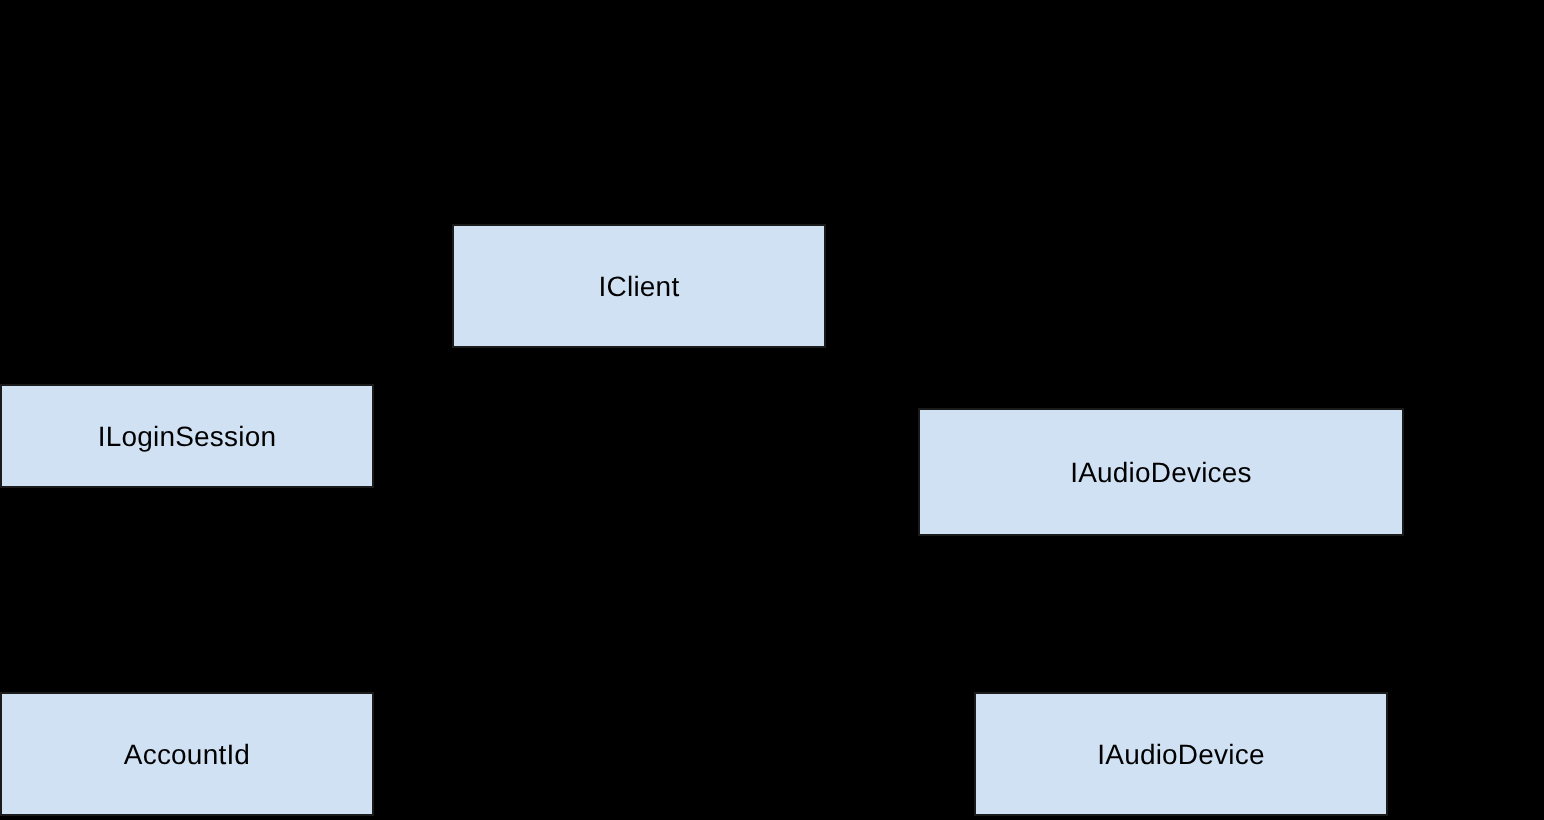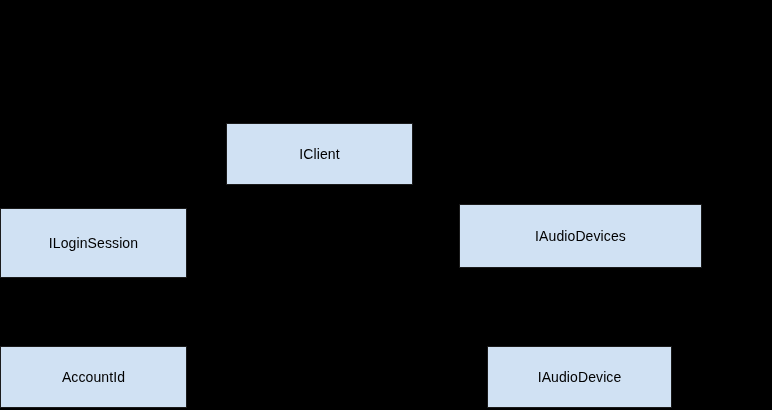--- a/index.html
+++ b/index.html
@@ -56,33 +56,33 @@
   <div class="connector" style="left:93px; top:186px; width:1px; height:18px;"></div>
 
   <div class="connector" style="left:319px; top:186px; width:262px; height:1px;"></div>
   <div class="connector" style="left:580px; top:186px; width:1px; height:18px;"></div>
 
   <div class="connector" style="left:93px; top:268px; width:1px; height:78px;"></div>
 
   <div class="connector" style="left:580px; top:268px; width:1px; height:78px;"></div>
 
 
-  <div class="node-box" style="left:226px; top:123px; width:187px; height:62px;">
+  <div class="node-box" style="left:226px; top:112px; width:187px; height:62px;">
     <span class="node-label">IClient</span>
   </div>
 
-  <div class="node-box" style="left:0px; top:208px; width:187px; height:70px;">
+  <div class="node-box" style="left:0px; top:192px; width:187px; height:52px;">
     <span class="node-label">ILoginSession</span>
   </div>
 
   <div class="node-box" style="left:459px; top:204px; width:243px; height:64px;">
     <span class="node-label">IAudioDevices</span>
   </div>
 
   <div class="node-box" style="left:0px; top:346px; width:187px; height:62px;">
     <span class="node-label">AccountId</span>
   </div>
 
-  <div class="node-box" style="left:487px; top:346px; width:185px; height:62px;">
+  <div class="node-box" style="left:487px; top:346px; width:207px; height:62px;">
     <span class="node-label">IAudioDevice</span>
   </div>
 
 </div>
 
 </body></html>

